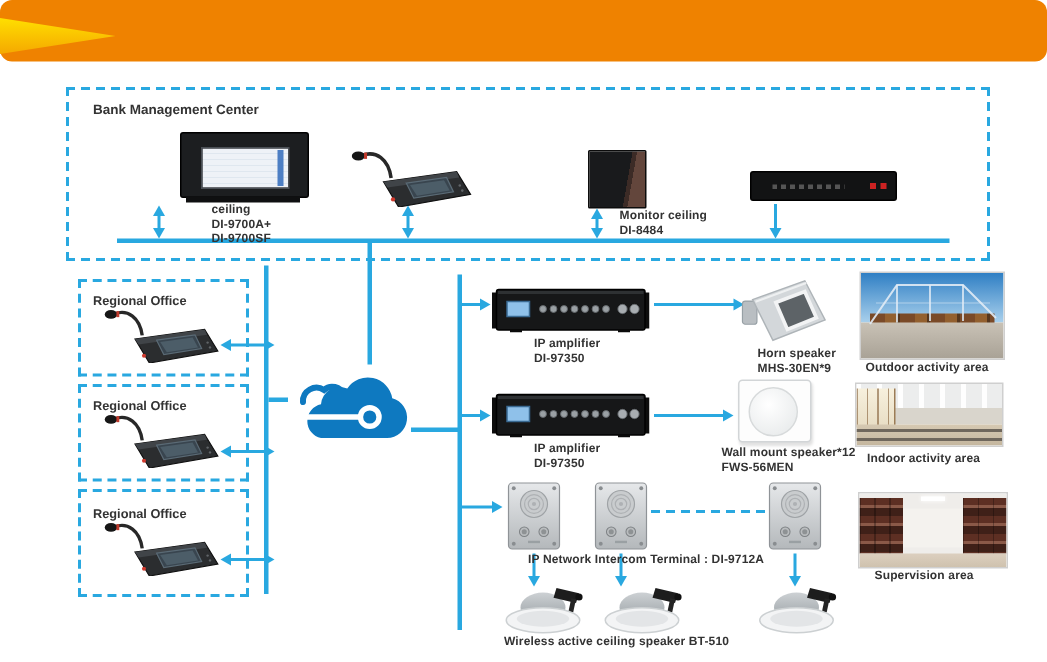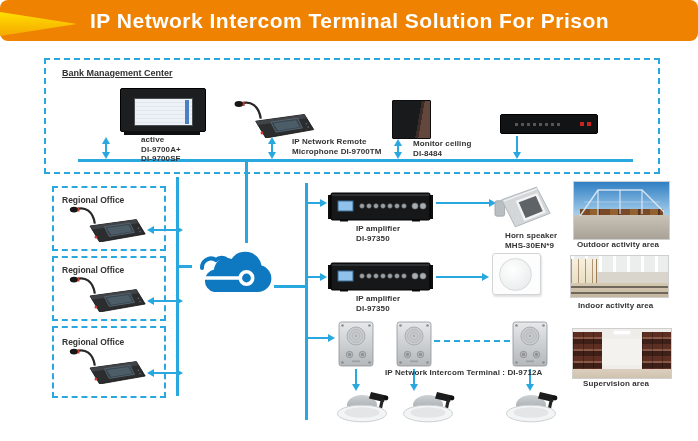--- a/index.html
+++ b/index.html
@@ -136,52 +136,47 @@
       <polygon points="24,18 44,10.5 52,28.5 32,36.5" fill="#5d6367" stroke="#f2f3f4" stroke-width="2.5"></polygon>
       <line x1="10" y1="17.5" x2="45" y2="4.5" stroke="#eef0f1" stroke-width="1.4"></line>
     </symbol>
   </defs>
 </svg>
 
 <div id="stage">
 
   <div id="banner">
     <div id="banner-arrow"></div>
-    <div id="banner-title">IP Network Intercom Terminal Solution For Prison</div>
   </div>
 
   <div class="dashedbox" style="left:44px;top:58px;width:612px;height:112px;"></div>
-  <div class="boxtitle" style="left:62px;top:68px;text-decoration:underline;">Bank Management Center</div>
+  <div class="boxtitle" style="left:62px;top:68px;">Bank Management Center</div>
 
   <div class="hline" style="left:78px;top:159px;width:555px;"></div>
 
   <div class="abs" style="left:120px;top:86px;width:86px;height:50px;">
     <div class="server-body">
       <div class="server-screen">
         <div class="server-screen-bar"></div>
       </div>
     </div>
     <div class="server-base"></div>
   </div>
   <div class="lbl" style="left:141px;top:135px;">
-    <div>active</div>
+    <div>ceiling</div>
     <div>DI-9700A+</div>
     <div>DI-9700SF</div>
   </div>
   <div class="arr arr-u" style="left:102px;top:137px;"></div>
   <div class="vline2" style="left:105px;top:143px;height:10px;"></div>
   <div class="arr arr-d" style="left:102px;top:152px;"></div>
 
   <svg class="abs" style="left:230px;top:96px;width:85px;height:42px;">
       <use href="#sym-mic"></use>
     </svg>
-  <div class="lbl" style="left:292px;top:137px;">
-    <div>IP Network Remote</div>
-    <div>Microphone DI-9700TM</div>
-  </div>
   <div class="arr arr-u" style="left:268px;top:137px;"></div>
   <div class="vline2" style="left:271px;top:143px;height:10px;"></div>
   <div class="arr arr-d" style="left:268px;top:152px;"></div>
 
   <div class="monitor-speaker" style="left:392px;top:100px;width:37px;height:37px;"></div>
   <div class="lbl" style="left:413px;top:139px;">
     <div>Monitor ceiling</div>
     <div>DI-8484</div>
   </div>
   <div class="arr arr-u" style="left:394px;top:139px;"></div>
@@ -272,20 +267,24 @@
       <use href="#sym-horn"></use>
     </svg>
   <div class="lbl" style="left:505px;top:231px;">
     <div>Horn speaker</div>
     <div>MHS-30EN*9</div>
   </div>
 
   <div class="wall-spk" style="left:492px;top:253px;">
     <div class="wall-spk-circle"></div>
   </div>
+  <div class="lbl" style="left:481px;top:297px;">
+    <div>Wall mount speaker*12</div>
+    <div>FWS-56MEN</div>
+  </div>
 
   <div class="hline2" style="left:308px;top:337px;width:21px;"></div>
   <div class="arr arr-r" style="left:328px;top:334px;"></div>
   <svg class="abs" style="left:338px;top:321px;width:36px;height:46px;">
       <use href="#sym-intercom"></use>
     </svg>
   <svg class="abs" style="left:396px;top:321px;width:36px;height:46px;">
       <use href="#sym-intercom"></use>
     </svg>
   <svg class="abs" style="left:512px;top:321px;width:36px;height:46px;">
@@ -293,31 +292,32 @@
     </svg>
   <div class="dash-h" style="left:434px;top:340px;width:76px;"></div>
 
   <div class="vline2" style="left:355px;top:369px;height:16px;"></div>
   <div class="arr arr-d" style="left:352px;top:384px;"></div>
   <div class="vline2" style="left:413px;top:369px;height:16px;"></div>
   <div class="arr arr-d" style="left:410px;top:384px;"></div>
   <div class="vline2" style="left:529px;top:369px;height:16px;"></div>
   <div class="arr arr-d" style="left:526px;top:384px;"></div>
 
-  <div class="lbl" style="left:385px;top:368px;">IP Network Intercom Terminal : DI-9712A</div>
+  <div class="lbl" style="left:352px;top:368px;">IP Network Intercom Terminal : DI-9712A</div>
 
   <svg class="abs" style="left:336px;top:391px;width:57px;height:32px;">
       <use href="#sym-ceiling"></use>
     </svg>
   <svg class="abs" style="left:402px;top:391px;width:57px;height:32px;">
       <use href="#sym-ceiling"></use>
     </svg>
   <svg class="abs" style="left:505px;top:391px;width:57px;height:32px;">
       <use href="#sym-ceiling"></use>
     </svg>
+  <div class="lbl" style="left:336px;top:423px;">Wireless active ceiling speaker BT-510</div>
 
   <div class="photo" style="left:573px;top:181px;width:95px;height:57px;">
     <div class="sky"></div>
     <div class="bldg"></div>
     <div class="ground"></div>
     <svg class="abs" style="left:0;top:0;width:95px;height:57px;" viewBox="0 0 95 57">
       <path d="M6,34 L24,8 L68,8 L90,30" fill="none" stroke="rgba(225,235,245,.9)" stroke-width="1.4"></path>
       <line x1="24" y1="8" x2="24" y2="33" stroke="rgba(225,235,245,.9)" stroke-width="1.2"></line>
       <line x1="46" y1="8" x2="46" y2="32" stroke="rgba(225,235,245,.9)" stroke-width="1.2"></line>
       <line x1="68" y1="8" x2="68" y2="32" stroke="rgba(225,235,245,.9)" stroke-width="1.2"></line>

